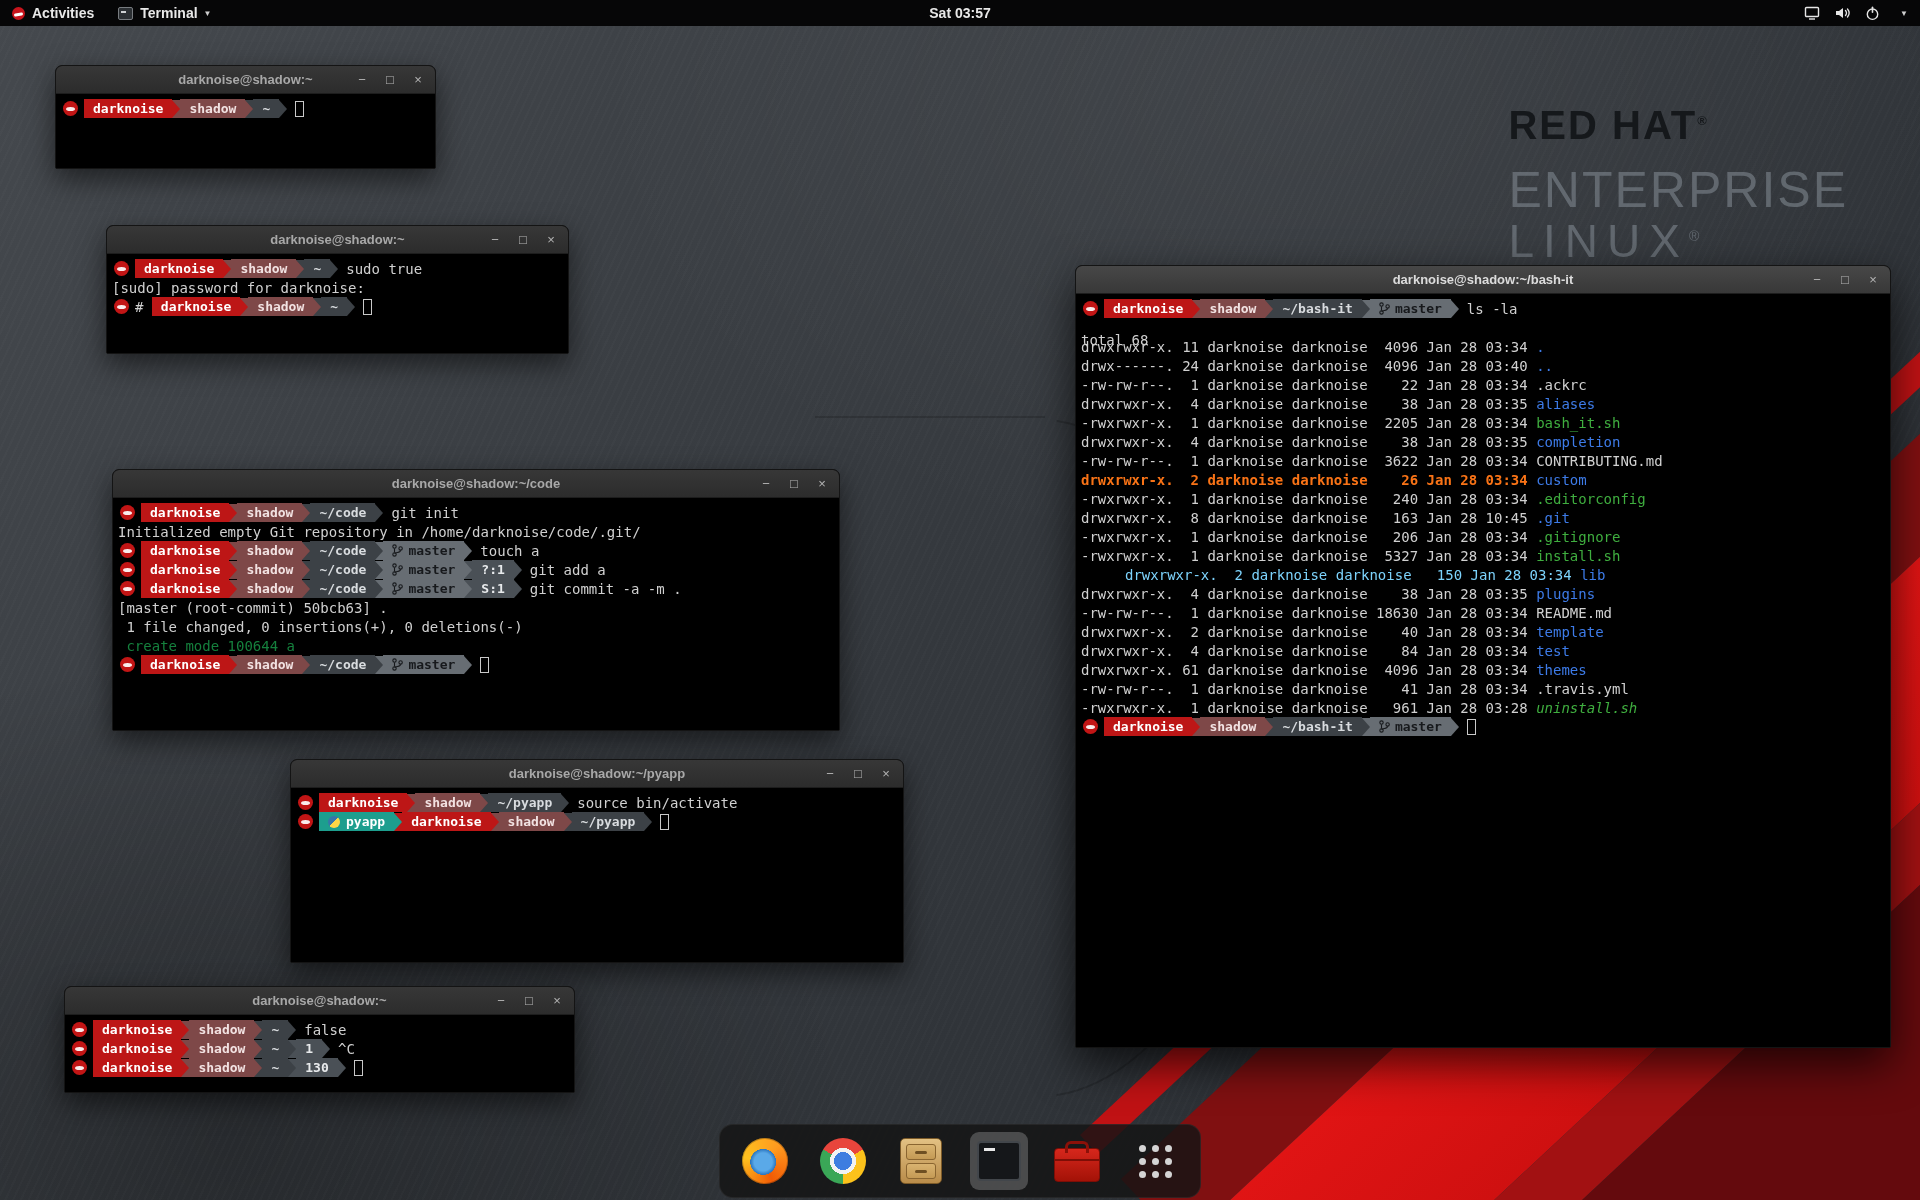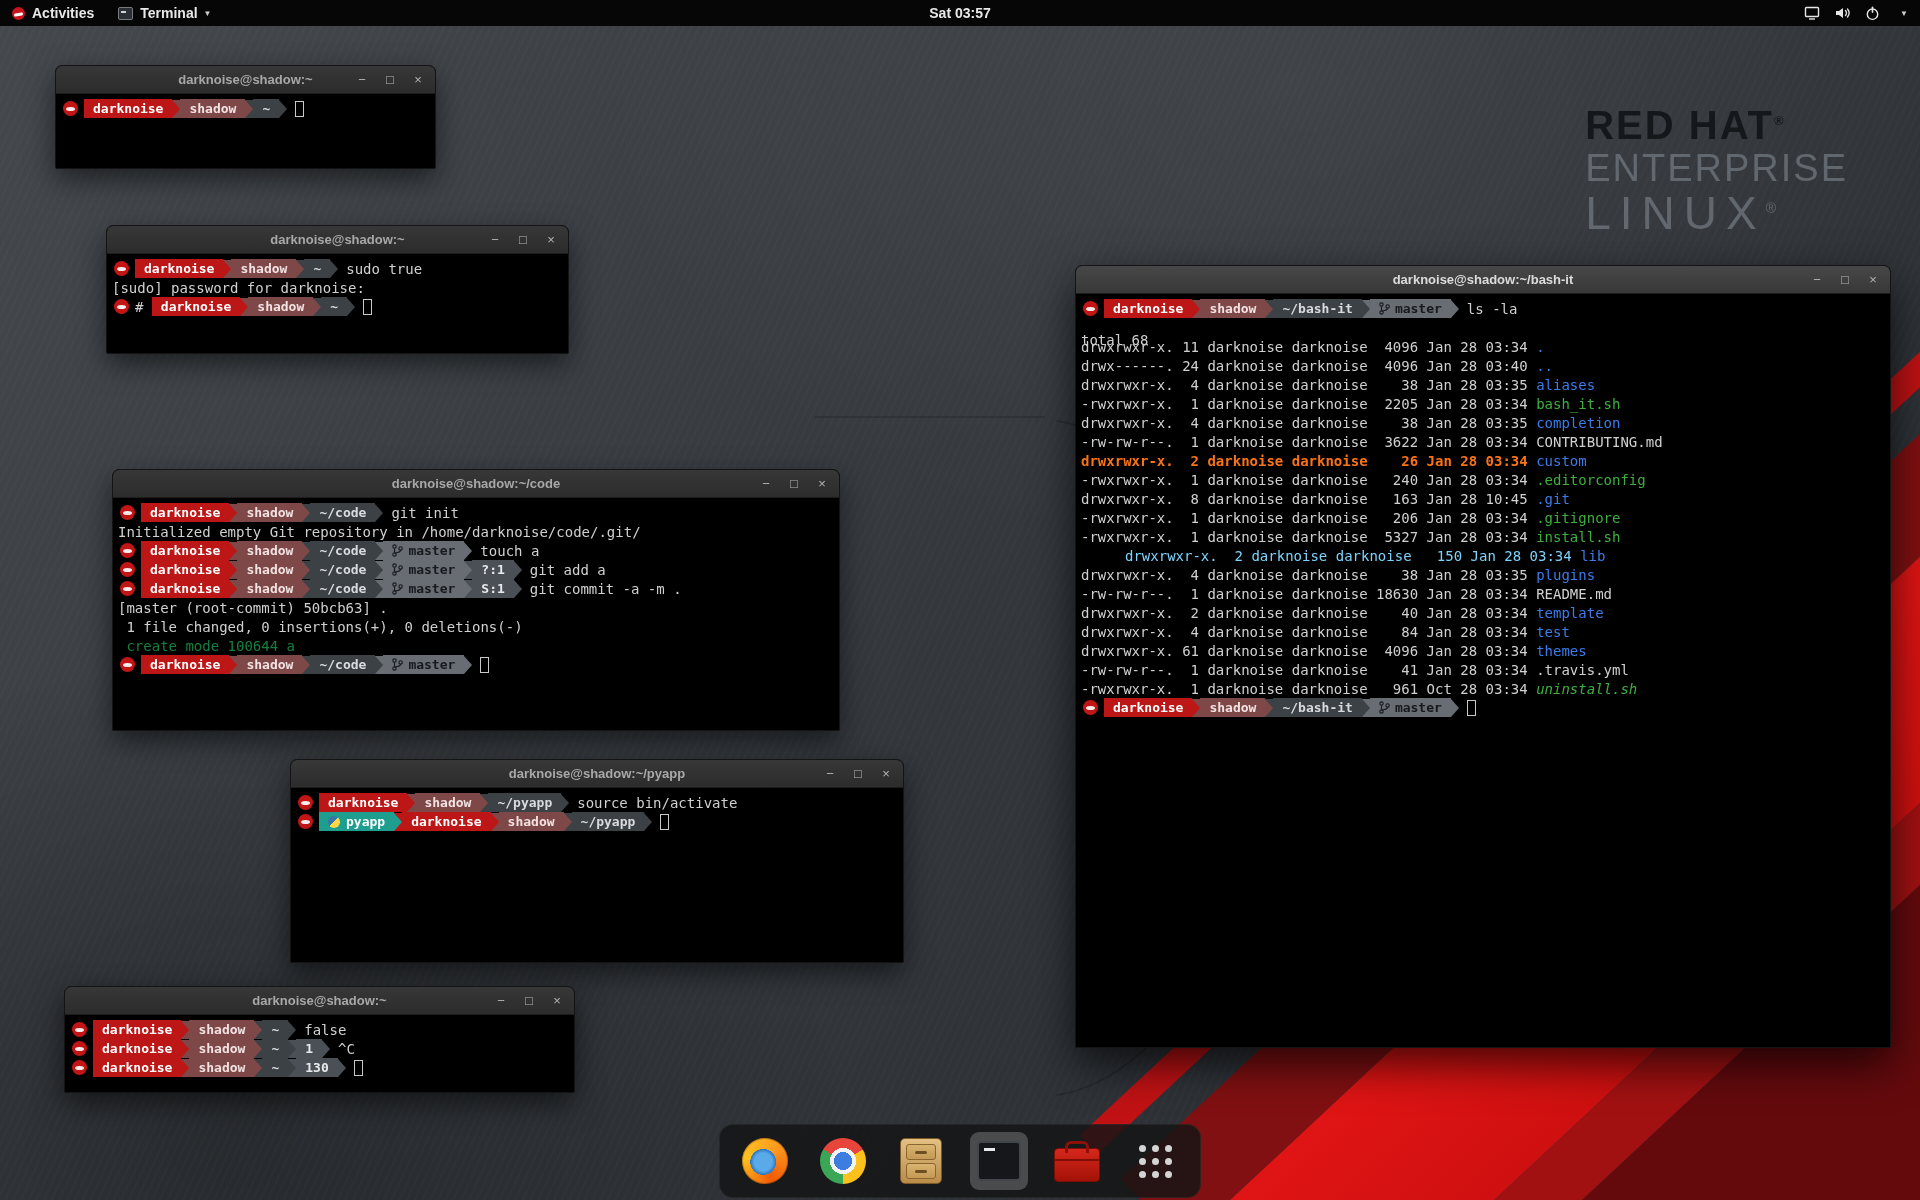--- a/index.html
+++ b/index.html
@@ -27,21 +27,21 @@
   .sw-gap    { height:34px; background:transparent; }
   .sw-dark   { height:90px; background:#801011; }
   .sw-bright { height:180px; background:linear-gradient(#e01414,#cf1010); }
   .sw-mid    { height:60px; background:#a21112; }
   .sw-deep   { height:510px; background:#640a0d; }
 
   
   .brand { position:absolute; top:104px; right:72px; z-index:2; line-height:1.08; }
   .brand .l1 { font-size:40px; font-weight:bold; color:#15181b; letter-spacing:2px; }
   .brand .l1 sup { font-size:13px; font-weight:bold; }
-  .brand .l2 { font-size:38px; color:rgba(125,133,141,0.62); letter-spacing:2px; margin-top:1px; }
+  .brand .l2 { font-size:50px; color:rgba(125,133,141,0.62); letter-spacing:2px; margin-top:16px; }
   .brand .l3 { font-size:46px; color:rgba(125,133,141,0.62); letter-spacing:9px; }
   .brand .l3 sup { font-size:14px; }
 
   
   .topbar { position:absolute; top:0; left:0; width:100%; height:26px; background:#060607; z-index:100;
     display:flex; align-items:center; color:#e8e8e8; font-size:14px; font-weight:bold; }
   .tb-left { display:flex; align-items:center; height:100%; }
   .tb-item { display:flex; align-items:center; padding:0 12px; height:100%; cursor:default; }
   .rh-icon { width:13px; height:13px; border-radius:50%; background:#c8141c; position:relative; display:inline-block; margin-right:7px; }
   .rh-icon::after { content:''; position:absolute; left:2px; right:2px; top:6px; height:3px; background:#fff; border-radius:2px; transform:rotate(-8deg); }
@@ -281,37 +281,38 @@
       <div class="term-body">
         <div class="term-line"><span class="pl-logo"></span><span class="pl-seg" style="background: rgb(189, 22, 22); color: rgb(255, 255, 255);">darknoise</span><span class="pl-arrow" style="border-left-color: rgb(189, 22, 22); background-color: rgb(126, 72, 72);"></span><span class="pl-seg" style="background: rgb(126, 72, 72); color: rgb(242, 226, 226);">shadow</span><span class="pl-arrow" style="border-left-color: rgb(126, 72, 72); background-color: rgb(60, 65, 70);"></span><span class="pl-seg" style="background: rgb(60, 65, 70); color: rgb(217, 220, 223);">~/bash-it</span><span class="pl-arrow" style="border-left-color: rgb(60, 65, 70); background-color: rgb(103, 109, 115);"></span><span class="pl-seg" style="background: rgb(103, 109, 115); color: rgb(23, 25, 28);"><span class="seg-icon"><svg width="11" height="13" viewBox="0 0 11 13">
                 <circle cx="2.5" cy="2.6" r="1.7" fill="none" stroke="currentColor" stroke-width="1.1"></circle>
                 <circle cx="2.5" cy="10.4" r="1.7" fill="none" stroke="currentColor" stroke-width="1.1"></circle>
                 <circle cx="8.6" cy="4.4" r="1.7" fill="none" stroke="currentColor" stroke-width="1.1"></circle>
                 <path d="M2.5 4.4v4.2M8.6 6.2c0 2.8-4.2 1.9-6.1 3.4" fill="none" stroke="currentColor" stroke-width="1.1"></path>
               </svg></span>master</span><span class="pl-arrow" style="border-left-color: rgb(103, 109, 115); background-color: transparent;"></span><span class="t gap" style="color: rgb(208, 208, 208);">ls -la</span></div>
         <div class="term-line"><span class="t" style="color: rgb(208, 208, 208); margin-top: 24px;">total 68</span></div>
         <div class="term-line"><span class="t" style="color: rgb(208, 208, 208);">drwxrwxr-x. 11 darknoise darknoise  4096 Jan 28 03:34 </span><span class="t" style="color: rgb(61, 123, 232);">.</span></div>
         <div class="term-line"><span class="t" style="color: rgb(208, 208, 208);">drwx------. 24 darknoise darknoise  4096 Jan 28 03:40 </span><span class="t" style="color: rgb(61, 123, 232);">..</span></div>
+        <div class="term-line"><span class="t" style="color: rgb(208, 208, 208);">-rw-rw-r--.  1 darknoise darknoise    22 Jan 28 03:34 </span><span class="t" style="color: rgb(208, 208, 208);">.ackrc</span></div>
         <div class="term-line"><span class="t" style="color: rgb(208, 208, 208);">drwxrwxr-x.  4 darknoise darknoise    38 Jan 28 03:35 </span><span class="t" style="color: rgb(61, 123, 232);">aliases</span></div>
         <div class="term-line"><span class="t" style="color: rgb(208, 208, 208);">-rwxrwxr-x.  1 darknoise darknoise  2205 Jan 28 03:34 </span><span class="t" style="color: rgb(63, 174, 63);">bash_it.sh</span></div>
         <div class="term-line"><span class="t" style="color: rgb(208, 208, 208);">drwxrwxr-x.  4 darknoise darknoise    38 Jan 28 03:35 </span><span class="t" style="color: rgb(61, 123, 232);">completion</span></div>
         <div class="term-line"><span class="t" style="color: rgb(208, 208, 208);">-rw-rw-r--.  1 darknoise darknoise  3622 Jan 28 03:34 </span><span class="t" style="color: rgb(208, 208, 208);">CONTRIBUTING.md</span></div>
         <div class="term-line"><span class="t" style="color: #f97316; font-weight: bold;">drwxrwxr-x.  2 darknoise darknoise    26 Jan 28 03:34 </span><span class="t" style="color: rgb(61, 123, 232);">custom</span></div>
         <div class="term-line"><span class="t" style="color: rgb(208, 208, 208);">-rwxrwxr-x.  1 darknoise darknoise   240 Jan 28 03:34 </span><span class="t" style="color: rgb(63, 174, 63);">.editorconfig</span></div>
         <div class="term-line"><span class="t" style="color: rgb(208, 208, 208);">drwxrwxr-x.  8 darknoise darknoise   163 Jan 28 10:45 </span><span class="t" style="color: rgb(61, 123, 232);">.git</span></div>
         <div class="term-line"><span class="t" style="color: rgb(208, 208, 208);">-rwxrwxr-x.  1 darknoise darknoise   206 Jan 28 03:34 </span><span class="t" style="color: rgb(63, 174, 63);">.gitignore</span></div>
         <div class="term-line"><span class="t" style="color: rgb(208, 208, 208);">-rwxrwxr-x.  1 darknoise darknoise  5327 Jan 28 03:34 </span><span class="t" style="color: rgb(63, 174, 63);">install.sh</span></div>
         <div class="term-line"><span class="t" style="color: #7dd3fc; margin-left: 44px;">drwxrwxr-x.  2 darknoise darknoise   150 Jan 28 03:34 </span><span class="t" style="color: rgb(61, 123, 232);">lib</span></div>
         <div class="term-line"><span class="t" style="color: rgb(208, 208, 208);">drwxrwxr-x.  4 darknoise darknoise    38 Jan 28 03:35 </span><span class="t" style="color: rgb(61, 123, 232);">plugins</span></div>
         <div class="term-line"><span class="t" style="color: rgb(208, 208, 208);">-rw-rw-r--.  1 darknoise darknoise 18630 Jan 28 03:34 </span><span class="t" style="color: rgb(208, 208, 208);">README.md</span></div>
         <div class="term-line"><span class="t" style="color: rgb(208, 208, 208);">drwxrwxr-x.  2 darknoise darknoise    40 Jan 28 03:34 </span><span class="t" style="color: rgb(61, 123, 232);">template</span></div>
         <div class="term-line"><span class="t" style="color: rgb(208, 208, 208);">drwxrwxr-x.  4 darknoise darknoise    84 Jan 28 03:34 </span><span class="t" style="color: rgb(61, 123, 232);">test</span></div>
         <div class="term-line"><span class="t" style="color: rgb(208, 208, 208);">drwxrwxr-x. 61 darknoise darknoise  4096 Jan 28 03:34 </span><span class="t" style="color: rgb(61, 123, 232);">themes</span></div>
         <div class="term-line"><span class="t" style="color: rgb(208, 208, 208);">-rw-rw-r--.  1 darknoise darknoise    41 Jan 28 03:34 </span><span class="t" style="color: rgb(208, 208, 208);">.travis.yml</span></div>
-        <div class="term-line"><span class="t" style="color: rgb(208, 208, 208);">-rwxrwxr-x.  1 darknoise darknoise   961 Oct 28 03:34 </span><span class="t" style="color: rgb(63, 174, 63); font-style: italic;">uninstall.sh</span></div>
+        <div class="term-line"><span class="t" style="color: rgb(208, 208, 208);">-rwxrwxr-x.  1 darknoise darknoise   961 Jan 28 03:28 </span><span class="t" style="color: rgb(63, 174, 63); font-style: italic;">uninstall.sh</span></div>
         <div class="term-line"><span class="pl-logo"></span><span class="pl-seg" style="background: rgb(189, 22, 22); color: rgb(255, 255, 255);">darknoise</span><span class="pl-arrow" style="border-left-color: rgb(189, 22, 22); background-color: rgb(126, 72, 72);"></span><span class="pl-seg" style="background: rgb(126, 72, 72); color: rgb(242, 226, 226);">shadow</span><span class="pl-arrow" style="border-left-color: rgb(126, 72, 72); background-color: rgb(60, 65, 70);"></span><span class="pl-seg" style="background: rgb(60, 65, 70); color: rgb(217, 220, 223);">~/bash-it</span><span class="pl-arrow" style="border-left-color: rgb(60, 65, 70); background-color: rgb(103, 109, 115);"></span><span class="pl-seg" style="background: rgb(103, 109, 115); color: rgb(23, 25, 28);"><span class="seg-icon"><svg width="11" height="13" viewBox="0 0 11 13">
                 <circle cx="2.5" cy="2.6" r="1.7" fill="none" stroke="currentColor" stroke-width="1.1"></circle>
                 <circle cx="2.5" cy="10.4" r="1.7" fill="none" stroke="currentColor" stroke-width="1.1"></circle>
                 <circle cx="8.6" cy="4.4" r="1.7" fill="none" stroke="currentColor" stroke-width="1.1"></circle>
                 <path d="M2.5 4.4v4.2M8.6 6.2c0 2.8-4.2 1.9-6.1 3.4" fill="none" stroke="currentColor" stroke-width="1.1"></path>
               </svg></span>master</span><span class="pl-arrow" style="border-left-color: rgb(103, 109, 115); background-color: transparent;"></span><span class="cursor"></span></div>
       </div>
     </div>
   </div>
 

